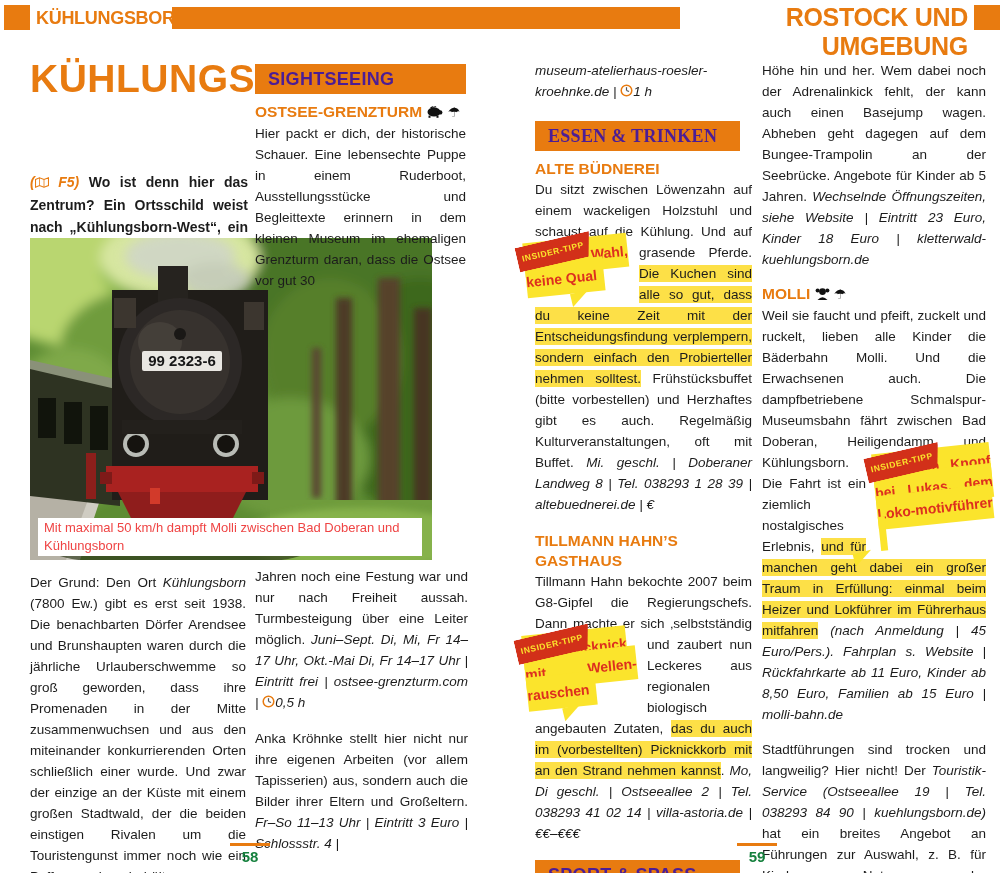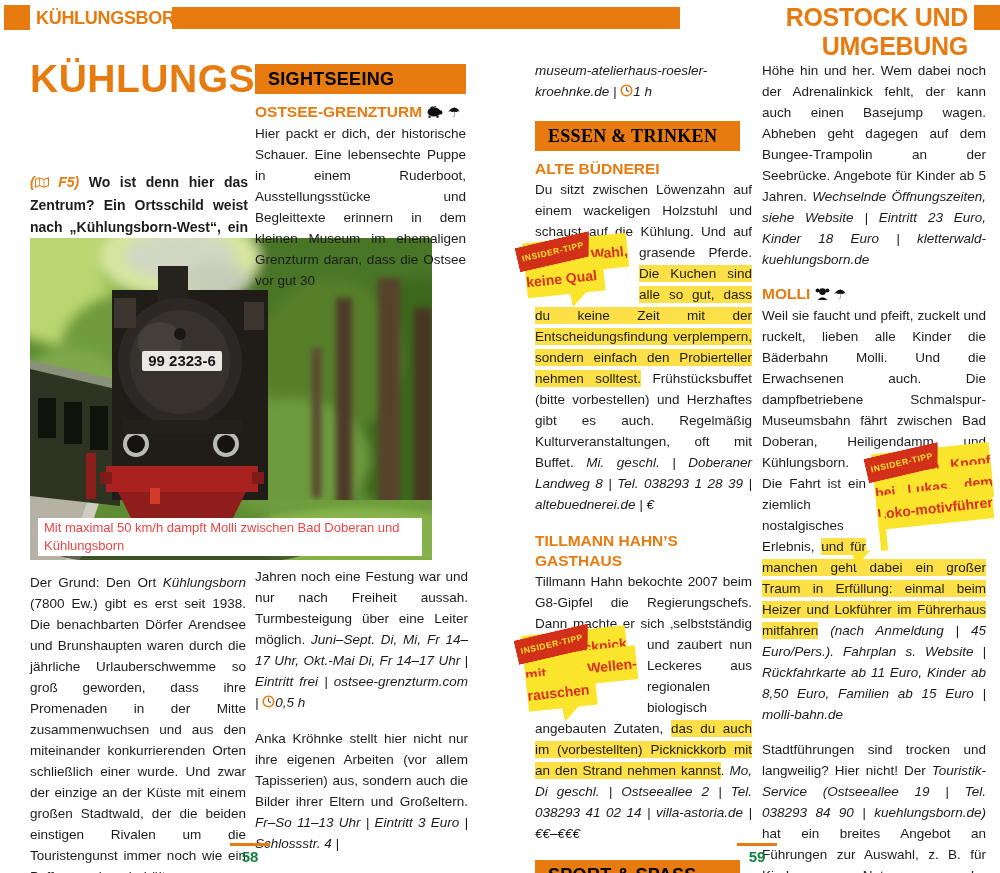--- a/index.html
+++ b/index.html
@@ -15,21 +15,21 @@
   .hdr-label.right{left:690px;top:3px;width:278px;font-size:25px;text-align:right;}
   .hdr-bar{position:absolute;left:172px;top:7px;width:508px;height:22px;background:#e87b10;}
 
   
   .col{position:absolute;text-align:justify;font-size:13.5px;line-height:21px;}
   .col p{margin:0;}
   .it{font-style:italic;}
   .hl{background:#fde047;padding:1px 0;box-decoration-break:clone;-webkit-box-decoration-break:clone;}
   .venue{color:#e87b10;font-weight:bold;font-size:15.5px;line-height:20px;margin:0 0 2px 0;text-align:left;}
   .venue .micro-icons{white-space:nowrap;}
-  .secbar{background:#e87b10;color:#000000;font-weight:bold;font-size:18px;line-height:30px;
+  .secbar{background:#e87b10;color:#4c1d95;font-weight:bold;font-size:18px;line-height:30px;
           height:30px;padding-left:13px;letter-spacing:0.3px;text-align:left;}
   .spacer8{height:8px;}.spacer14{height:14px;}.spacer16{height:16px;}.spacer18{height:18px;}
 
   
   .big-title{position:absolute;left:30px;top:56px;color:#e87b10;font-weight:bold;
              font-size:39px;line-height:45px;letter-spacing:0.5px;}
   .intro{position:absolute;left:30px;top:157px;width:218px;font-weight:bold;
          font-size:14px;line-height:22px;text-align:justify;}
   .intro .mapref{color:#e87b10;font-style:italic;font-weight:bold;}
 

